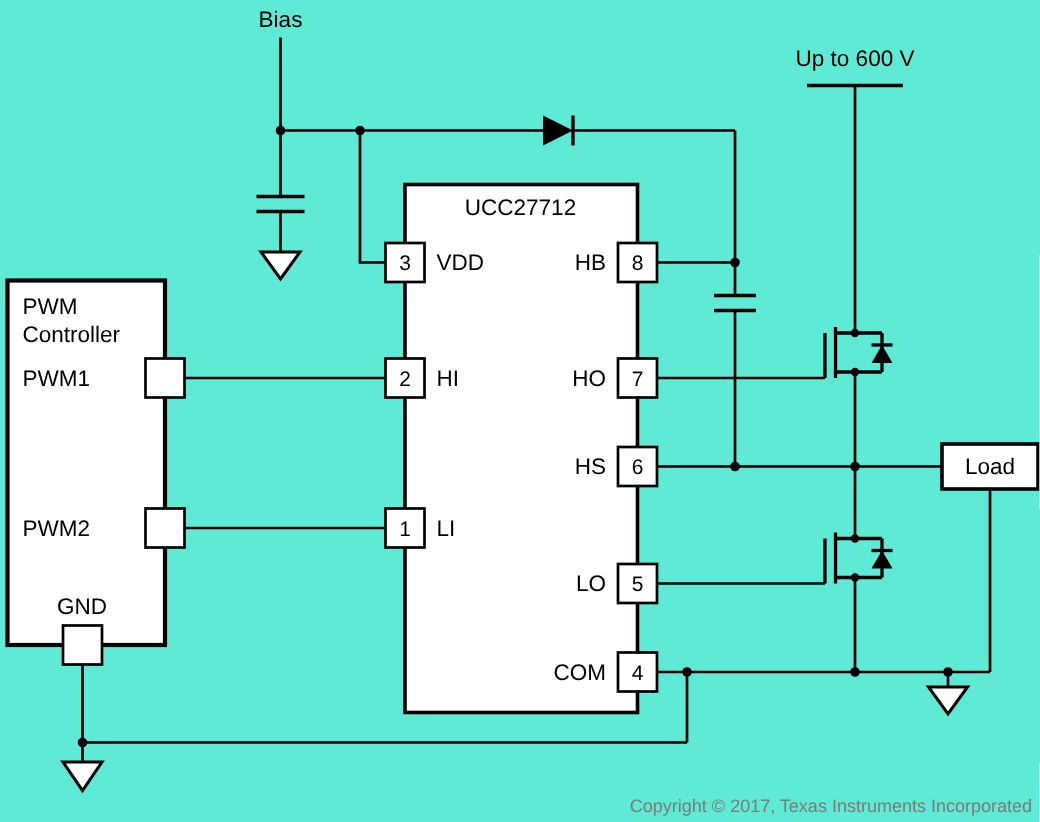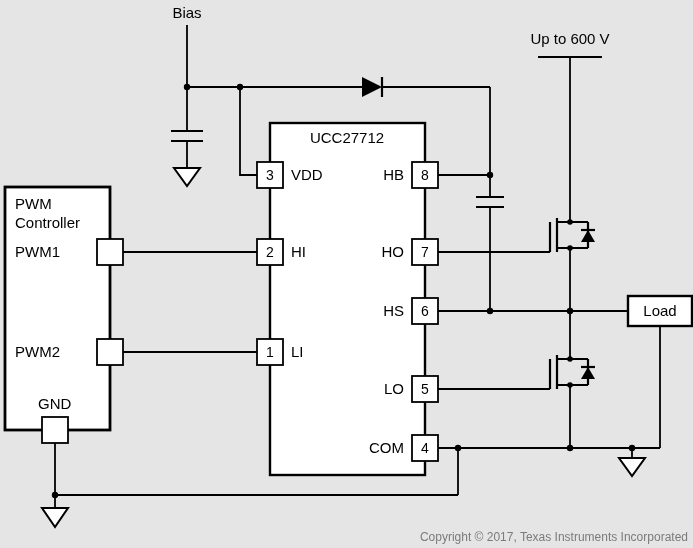--- a/index.html
+++ b/index.html
@@ -1,20 +1,20 @@
 <!DOCTYPE html>
 <html><head>
 <meta charset="utf-8">
 <style>
   html, body { margin: 0; padding: 0; background: #ffffff; }
   .canvas {
     position: relative;
     width: 693px;
     height: 548px;
-    background: #e5e5e5;
+    background: #5eead4;
     font-family: "Liberation Sans", "DejaVu Sans", sans-serif;
   }
   svg { display: block; }
   .wire   { stroke: #000000; stroke-width: 1.8; fill: none; }
   .comp   { stroke: #000000; stroke-width: 2.2; fill: none; }
   .boxed  { stroke: #000000; fill: #ffffff; }
   .icbox  { stroke-width: 2.4; }
   .pwmbox { stroke-width: 2.8; }
   .pinbox { stroke-width: 1.8; }
   .loadbox{ stroke-width: 2.4; }

